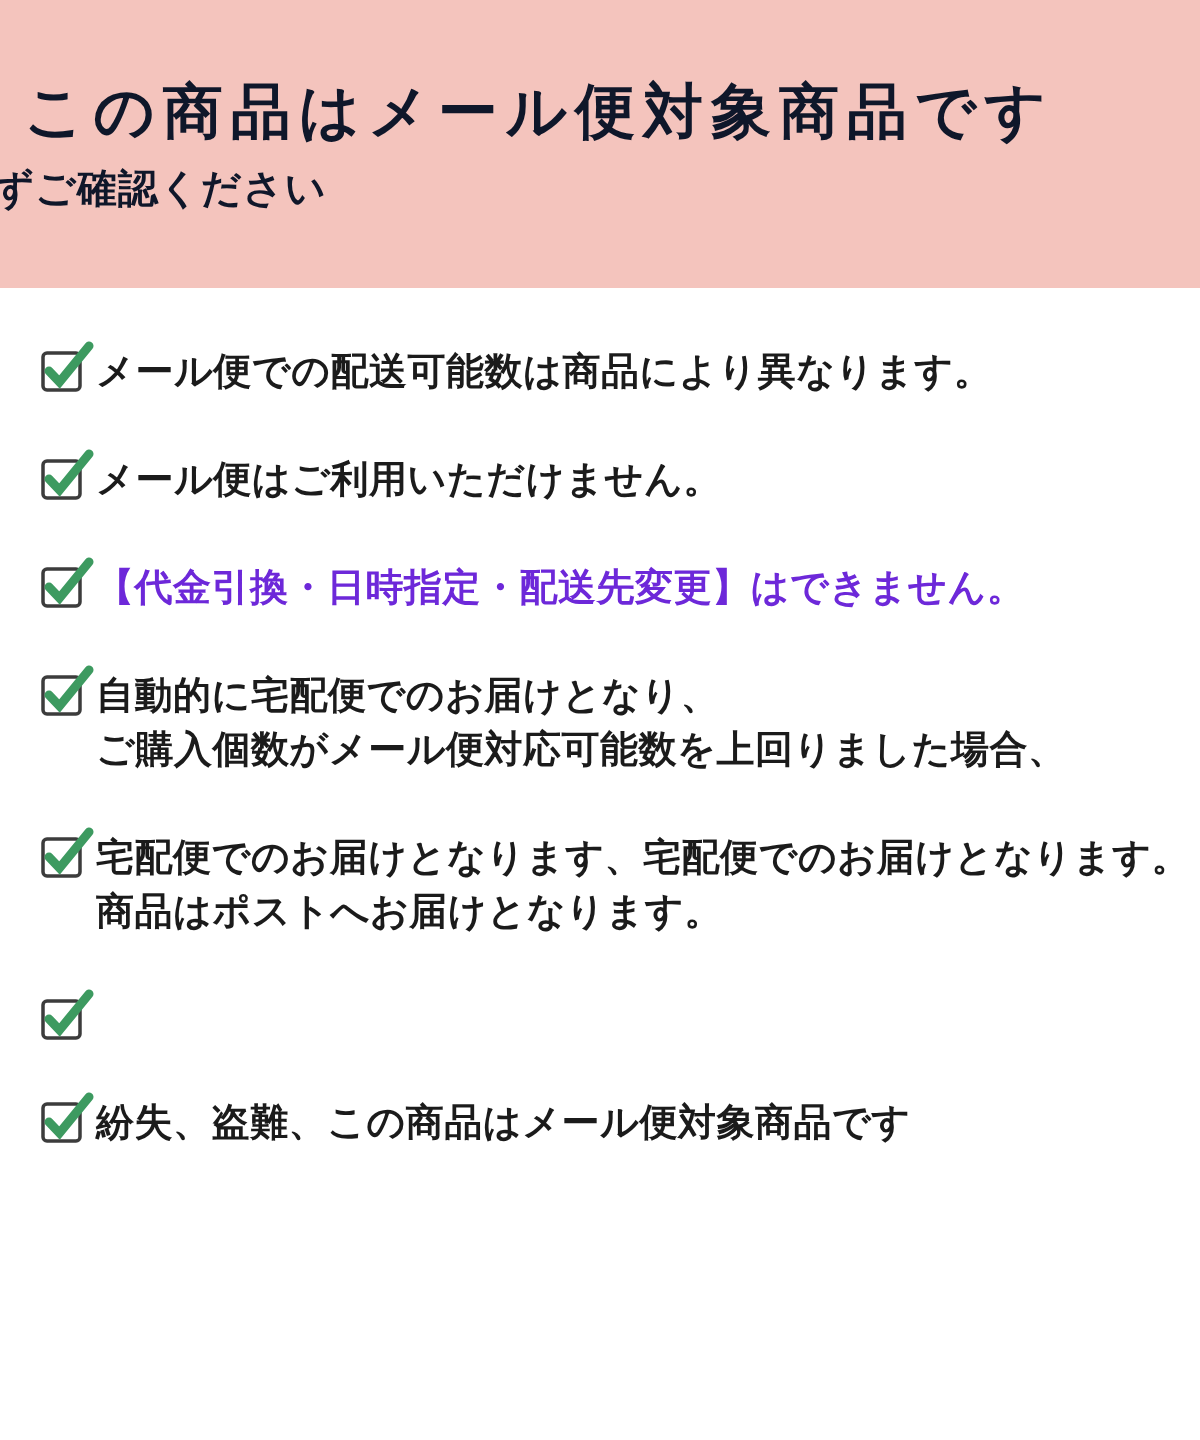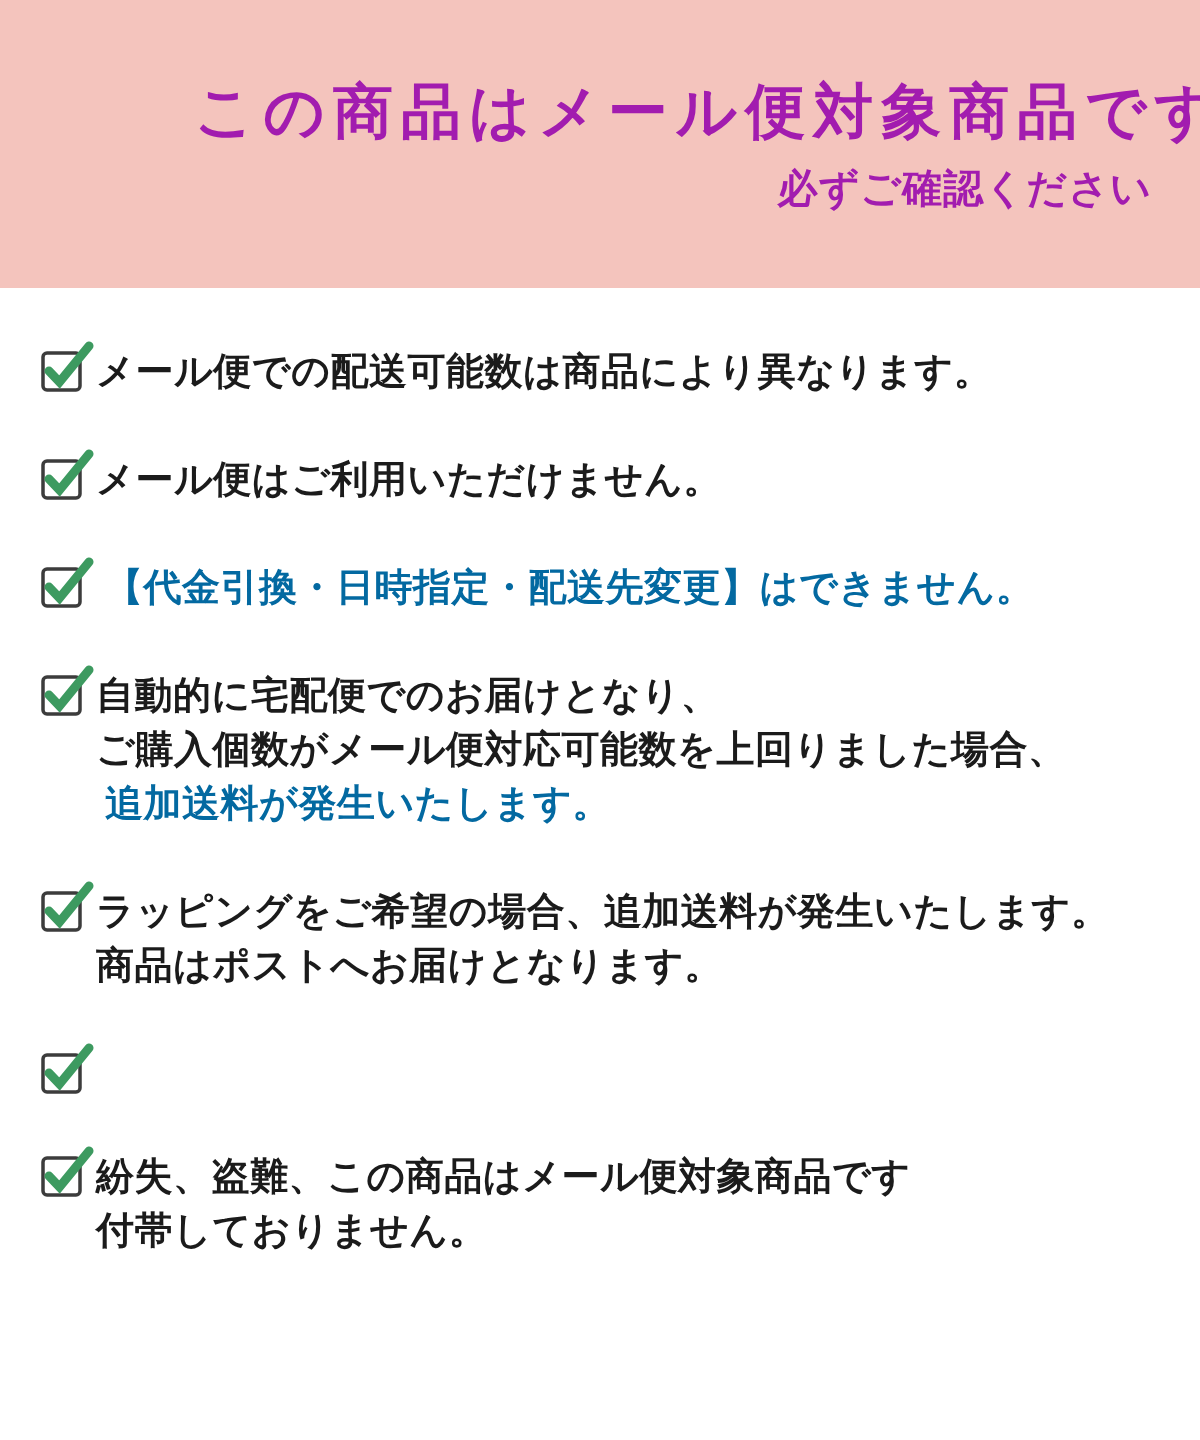--- a/index.html
+++ b/index.html
@@ -8,23 +8,23 @@
     width: 1200px;
     height: 1440px;
     background: #ffffff;
     font-family: "Liberation Sans", "DejaVu Sans", sans-serif;
     overflow: hidden;
   }
   .banner {
     width: 1200px;
     height: 288px;
     background: #F4C4BD;
-    text-align: right;
+    text-align: left;
     padding-top: 82px;
-    color: #a21caf;
+    color: #0f172a;
   }
   .banner-title {
     margin: 0;
     font-size: 60px;
     font-weight: 800;
     letter-spacing: 8px;
     line-height: 1;
     transform: translateX(24px);
     white-space: nowrap;
   }
@@ -53,21 +53,21 @@
     height: 52px;
     margin-top: -3px;
   }
   .lines {
     font-size: 38px;
     font-weight: 800;
     line-height: 54px;
     letter-spacing: 0.5px;
   }
   .line { display: block; white-space: nowrap; }
-  .line[data-color="red"] { color: #0369a1; margin-left: 9px; }
+  .line[data-color="red"] { color: #6d28d9; }
 </style>
 </head>
 <body>
 
 <div class="page">
 
   <header class="banner">
     <h1 class="banner-title">この商品はメール便対象商品です</h1>
     <p class="banner-subtitle">必ずご確認ください</p>
   </header>
@@ -113,33 +113,32 @@
     <div class="item">
       <span class="check">
         <svg width="54" height="52" viewBox="0 0 54 52">
           <rect x="3" y="12" width="37" height="37" rx="4" fill="#ffffff" stroke="#3C3C3C" stroke-width="3.5"></rect>
           <path d="M9 30 L19.5 41 L49 5" fill="none" stroke="#3D9A60" stroke-width="9" stroke-linecap="round" stroke-linejoin="miter"></path>
         </svg>
       </span>
       <div class="lines">
         <span class="line" data-color="black">自動的に宅配便でのお届けとなり、</span>
         <span class="line" data-color="black">ご購入個数がメール便対応可能数を上回りました場合、</span>
-        <span class="line" data-color="red">追加送料が発生いたします。</span>
       </div>
     </div>
 
     <div class="item">
       <span class="check">
         <svg width="54" height="52" viewBox="0 0 54 52">
           <rect x="3" y="12" width="37" height="37" rx="4" fill="#ffffff" stroke="#3C3C3C" stroke-width="3.5"></rect>
           <path d="M9 30 L19.5 41 L49 5" fill="none" stroke="#3D9A60" stroke-width="9" stroke-linecap="round" stroke-linejoin="miter"></path>
         </svg>
       </span>
       <div class="lines">
-        <span class="line" data-color="black">ラッピングをご希望の場合、追加送料が発生いたします。</span>
+        <span class="line" data-color="black">宅配便でのお届けとなります、宅配便でのお届けとなります。</span>
         <span class="line" data-color="black">商品はポストへお届けとなります。</span>
       </div>
     </div>
 
     <div class="item">
       <span class="check">
         <svg width="54" height="52" viewBox="0 0 54 52">
           <rect x="3" y="12" width="37" height="37" rx="4" fill="#ffffff" stroke="#3C3C3C" stroke-width="3.5"></rect>
           <path d="M9 30 L19.5 41 L49 5" fill="none" stroke="#3D9A60" stroke-width="9" stroke-linecap="round" stroke-linejoin="miter"></path>
         </svg>
@@ -148,18 +147,17 @@
 
     <div class="item">
       <span class="check">
         <svg width="54" height="52" viewBox="0 0 54 52">
           <rect x="3" y="12" width="37" height="37" rx="4" fill="#ffffff" stroke="#3C3C3C" stroke-width="3.5"></rect>
           <path d="M9 30 L19.5 41 L49 5" fill="none" stroke="#3D9A60" stroke-width="9" stroke-linecap="round" stroke-linejoin="miter"></path>
         </svg>
       </span>
       <div class="lines">
         <span class="line" data-color="black">紛失、盗難、この商品はメール便対象商品です</span>
-        <span class="line" data-color="black">付帯しておりません。</span>
       </div>
     </div>
 
   </main>
 </div>
 
 </body></html>

